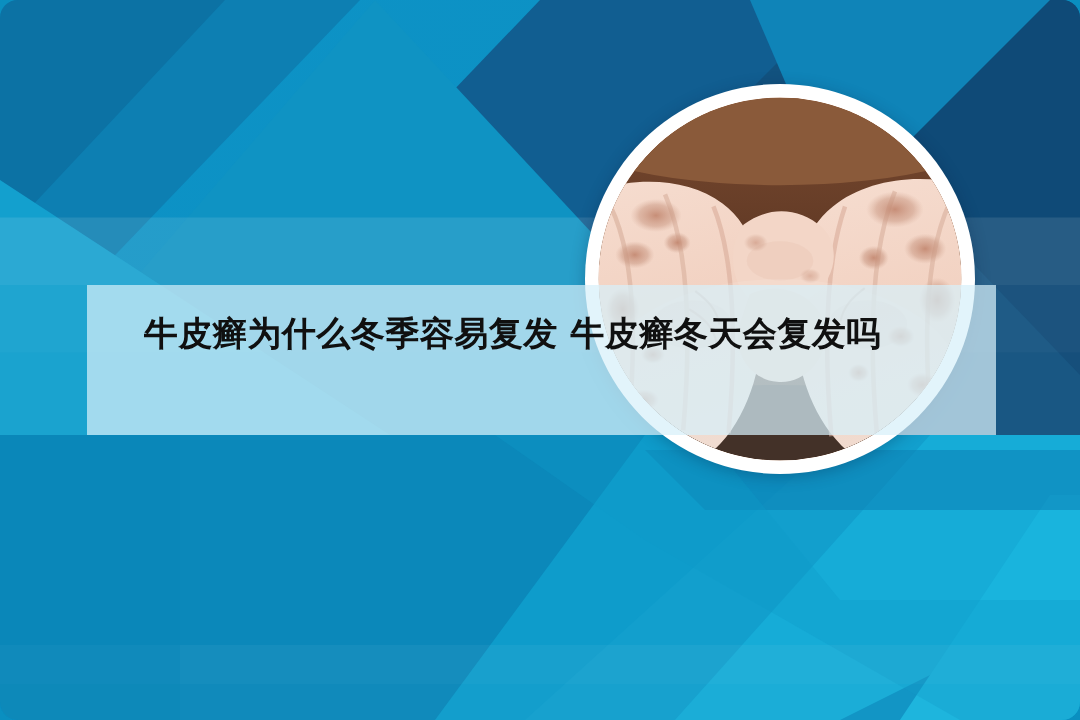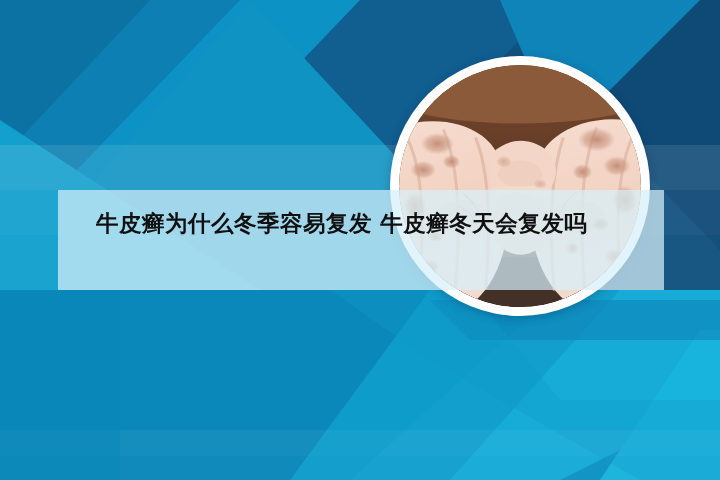--- a/index.html
+++ b/index.html
@@ -7,20 +7,21 @@
     width:720px; height:480px;
     font-family:"DejaVu Sans","Liberation Sans",sans-serif;
     overflow:hidden; background:#0a8fc0;
   }
 
   #poster{
     position:relative;
     width:720px; height:480px;
     overflow:hidden;
     background:#0b8ec2;
+    border-radius:12px;
   }
 
   
   .bg-layer{ position:absolute; inset:0; }
   .bg-svg{ display:block; width:720px; height:480px; }
 
   
   .photo-circle{
     position:absolute;
     left:390px; top:56px;

